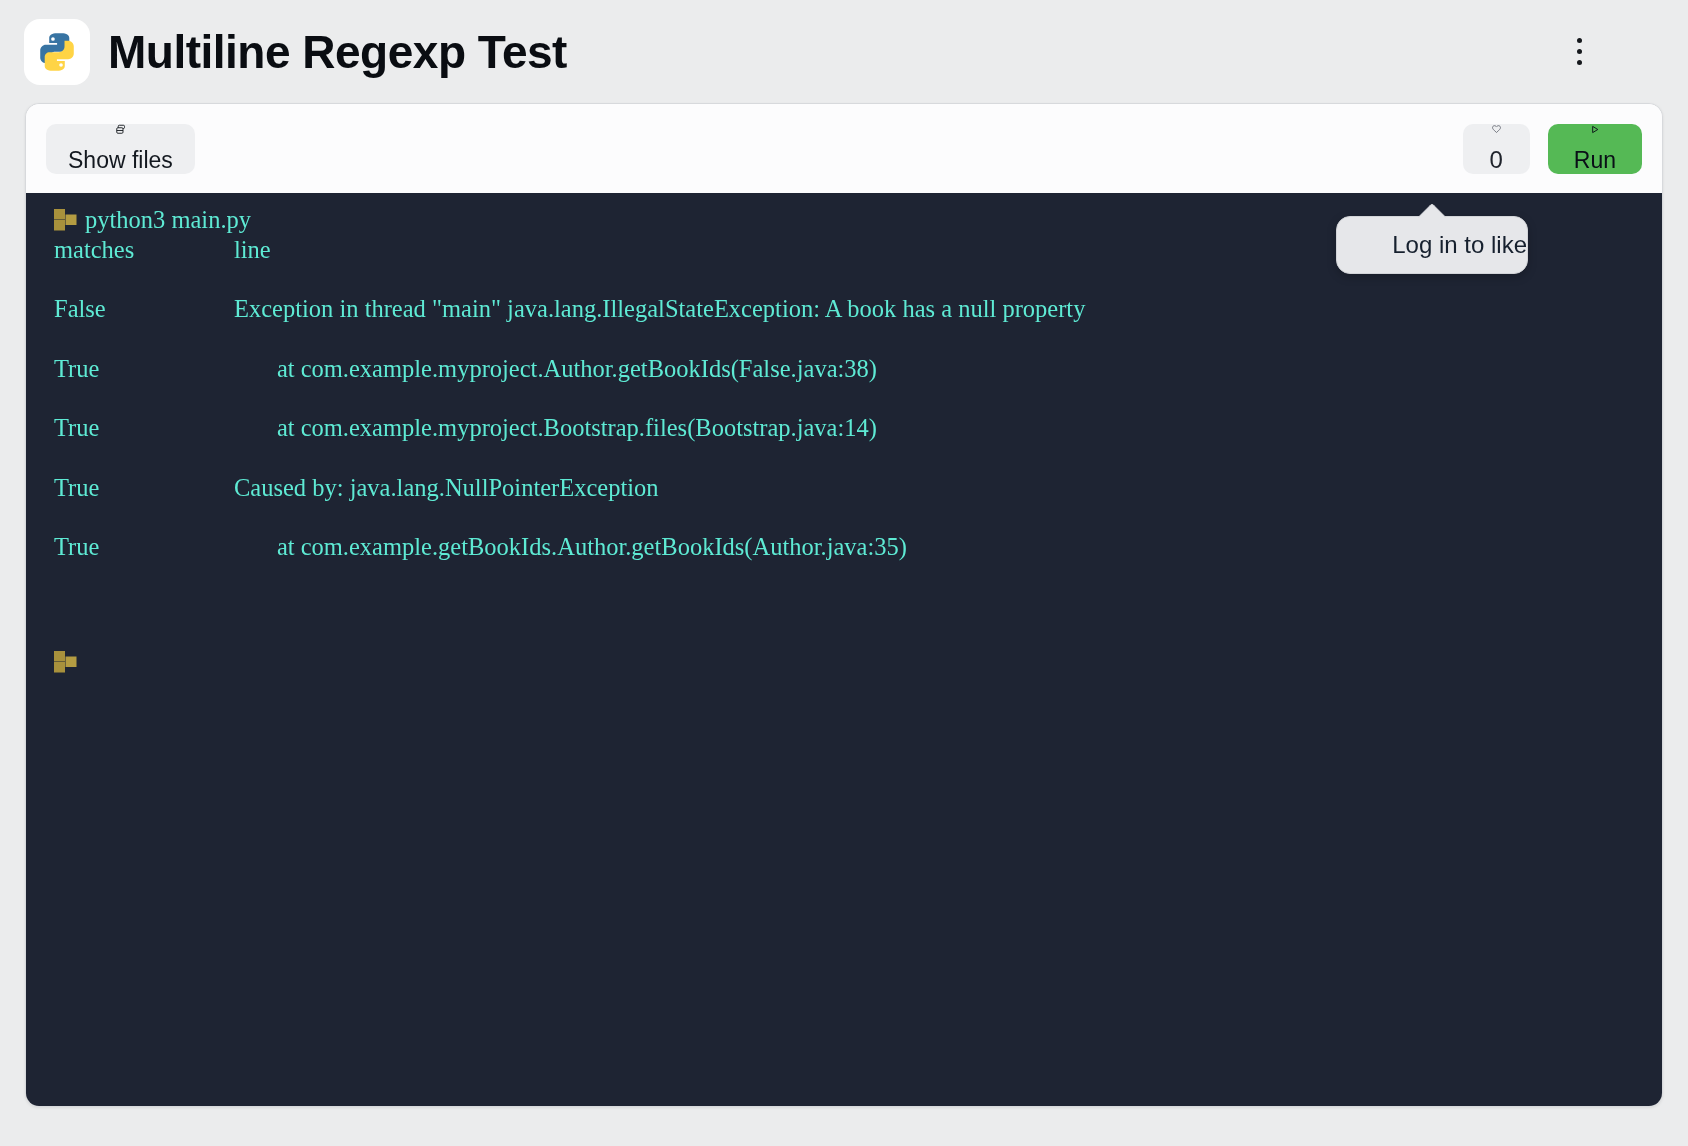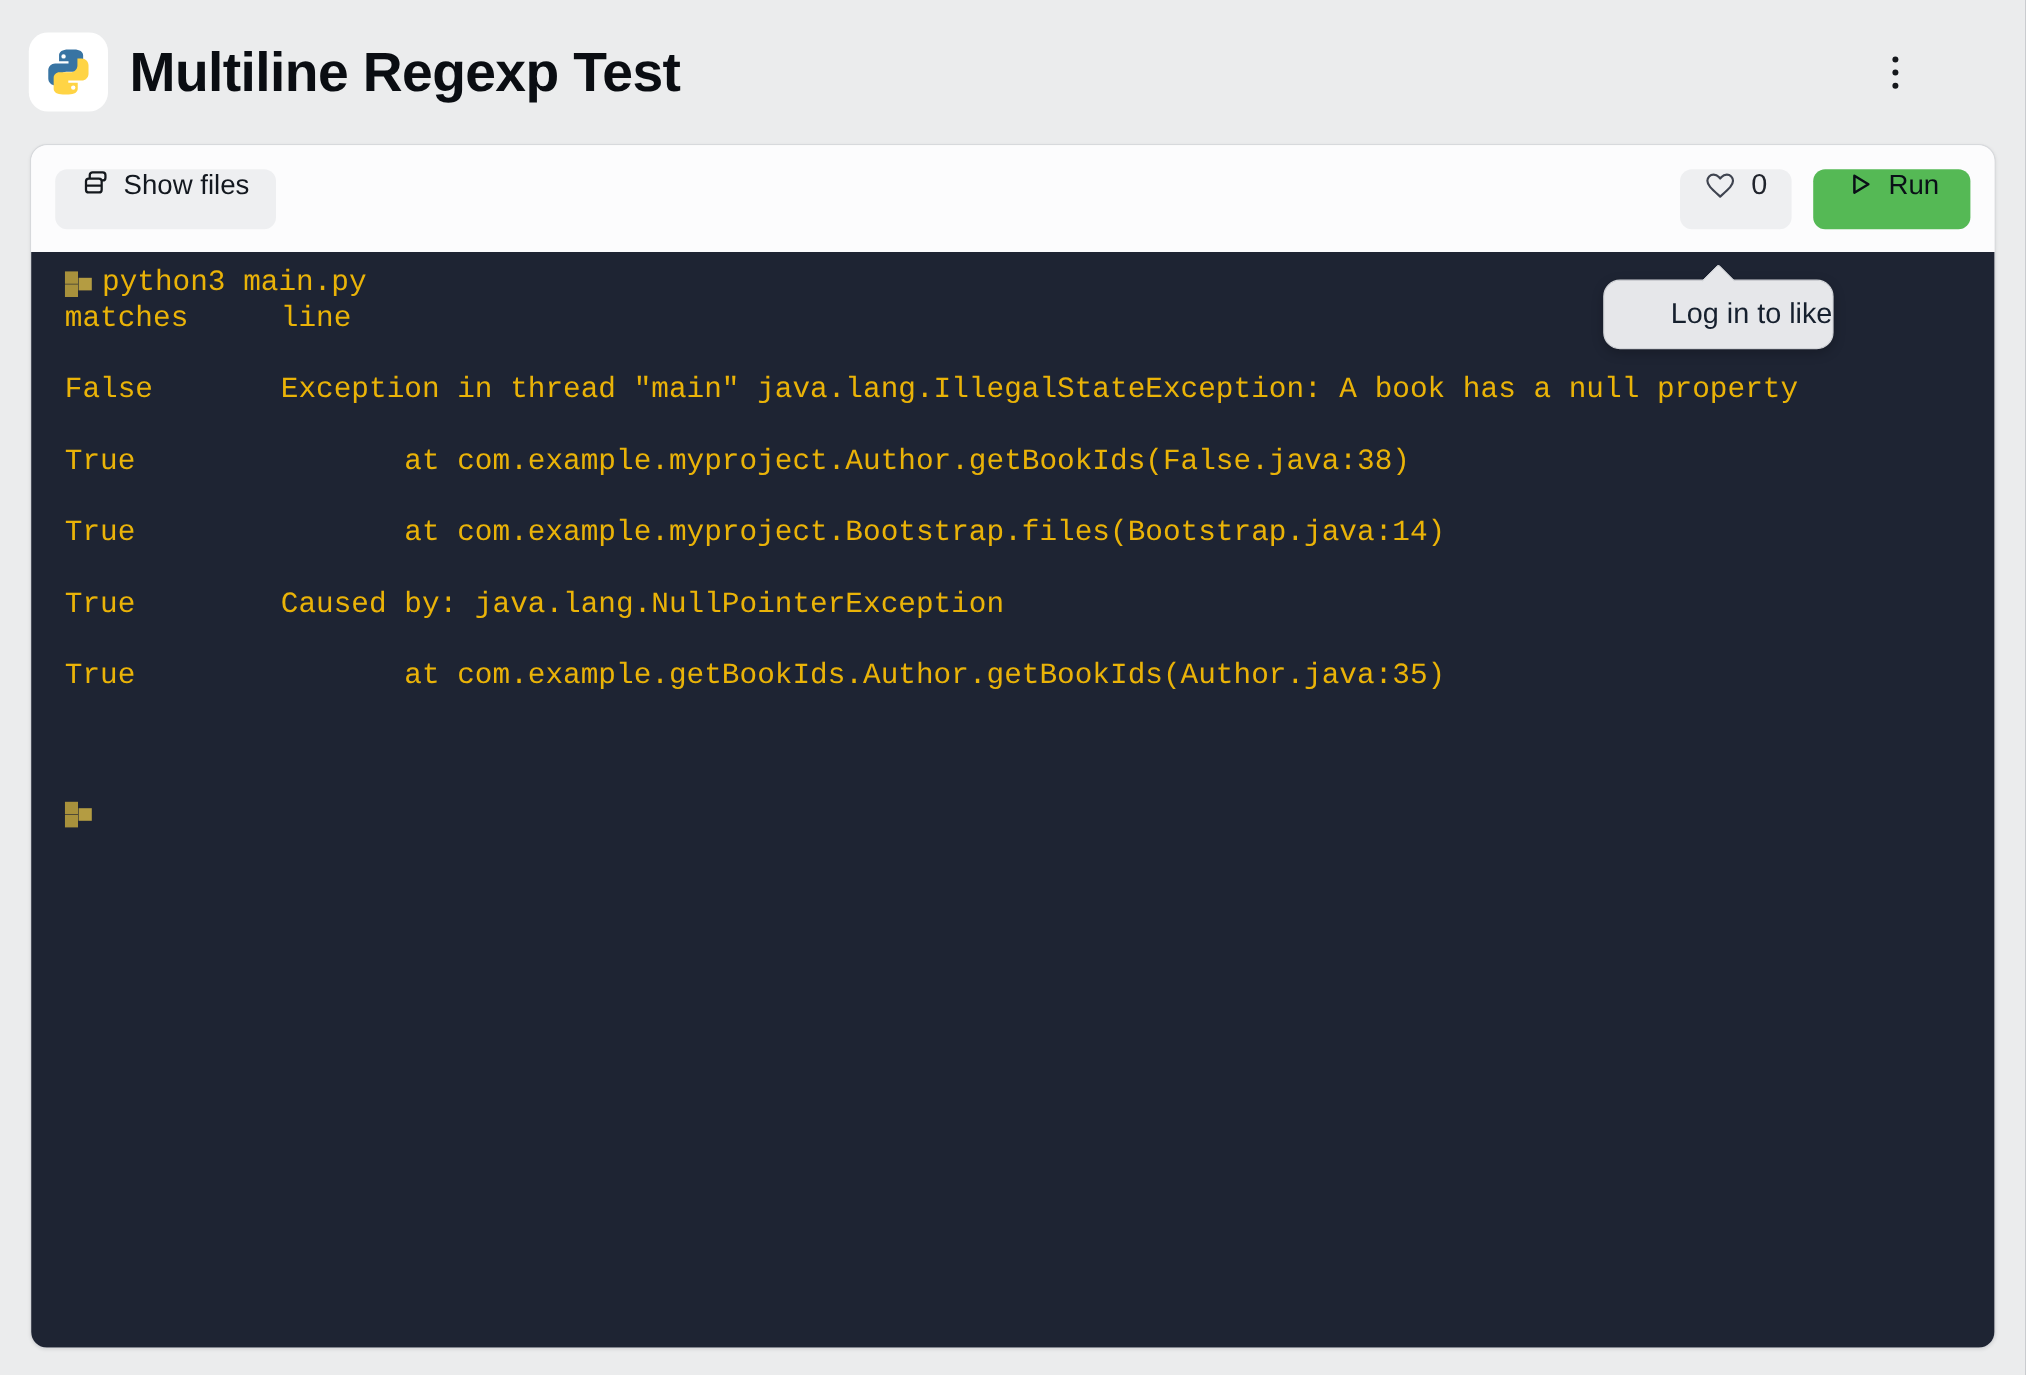--- a/index.html
+++ b/index.html
@@ -1,40 +1,40 @@
 <!DOCTYPE html>
 <html><head>
 <meta charset="utf-8">
 <style>
   * { margin:0; padding:0; box-sizing:border-box; }
   html,body { width:1688px; height:1146px; background:#ebeced; font-family:"Liberation Sans",sans-serif; overflow:hidden; }
 
   
-  .app-header { height:120px; display:flex; align-items:center; padding:0 92px 0 24px; }
+  .app-header { height:103px; display:flex; align-items:center; padding:0 92px 0 24px; }
   .logo-box { width:66px; height:66px; background:#ffffff; border-radius:16px; display:flex; align-items:center; justify-content:center; flex:0 0 auto; }
   .logo-box svg { width:44px; height:44px; }
   .app-title { font-size:46px; font-weight:700; color:#0a0d12; margin-left:18px; letter-spacing:-0.5px; flex:1 1 auto; white-space:nowrap; }
   .kebab { width:34px; height:44px; display:flex; flex-direction:column; align-items:center; justify-content:center; gap:6px; cursor:pointer; background:none; border:none; }
   .kebab .dot { width:5px; height:5px; border-radius:50%; background:#15181c; }
 
   
   .card { position:relative; margin:0 25px; width:1638px; height:1004px; background:#fcfcfd; border:1px solid #d7d9dc; border-radius:14px; box-shadow:0 1px 3px rgba(0,0,0,.08); }
 
   
   .toolbar { height:89px; display:flex; align-items:center; padding:0 20px; border-radius:14px 14px 0 0; background:#fcfcfd; }
-  .btn { display:flex; gap:12px; height:50px; border:none; border-radius:10px; font-family:"Liberation Sans",sans-serif; font-size:23px; cursor:pointer; }
+  .btn { display:flex; align-items:center; gap:12px; height:50px; border:none; border-radius:10px; font-family:"Liberation Sans",sans-serif; font-size:23px; cursor:pointer;flex-direction:column; }
   .btn-files { background:#eeeff1; color:#13181f; padding:0 22px; }
   .spacer { flex:1 1 auto; }
   .btn-like { background:#eeeff1; color:#20242c; padding:0 20px; font-size:24px; margin-right:18px; }
   .btn-run { background:#55b955; color:#0a0f17; padding:0 26px; font-weight:400; }
   .btn svg { display:block; }
 
   
   .console { position:relative; height:913px; background:#1e2433; border-radius:0 0 13px 13px; padding:12px 0 0 28px; overflow:hidden; }
-  .cline { font-family:Liberation Mono, monospace; font-size:24.5px; line-height:29.75px; color:#eab308; white-space:pre; }
+  .cline { font-family:Liberation Serif, serif; font-size:24.5px; line-height:29.75px; color:#5eead4; white-space:pre; }
   .cmd-line { display:flex; align-items:center; }
   .prompt-glyph { width:23px; height:22px; margin-right:8px; flex:0 0 auto; }
   .row-line { margin-top:29.75px; }
   .col1 { display:inline-block; width:180px; }
   .final-prompt { margin-top:89px; display:flex; align-items:center; }
 
   
   .tooltip { position:absolute; left:1310px; top:112px; width:192px; height:58px; background:#e6e7ea; border:1px solid #d2d4d8; border-radius:14px; box-shadow:0 3px 10px rgba(0,0,0,.22); display:flex; align-items:center; justify-content:flex-end; font-size:24px; color:#16202e; z-index:5; }
   .tooltip::before { content:""; position:absolute; top:-10px; left:50%; width:19px; height:19px; margin-left:-10px; background:#e6e7ea; border-left:1px solid #d2d4d8; border-top:1px solid #d2d4d8; transform:rotate(45deg); border-radius:3px 0 0 0; }
 </style>

